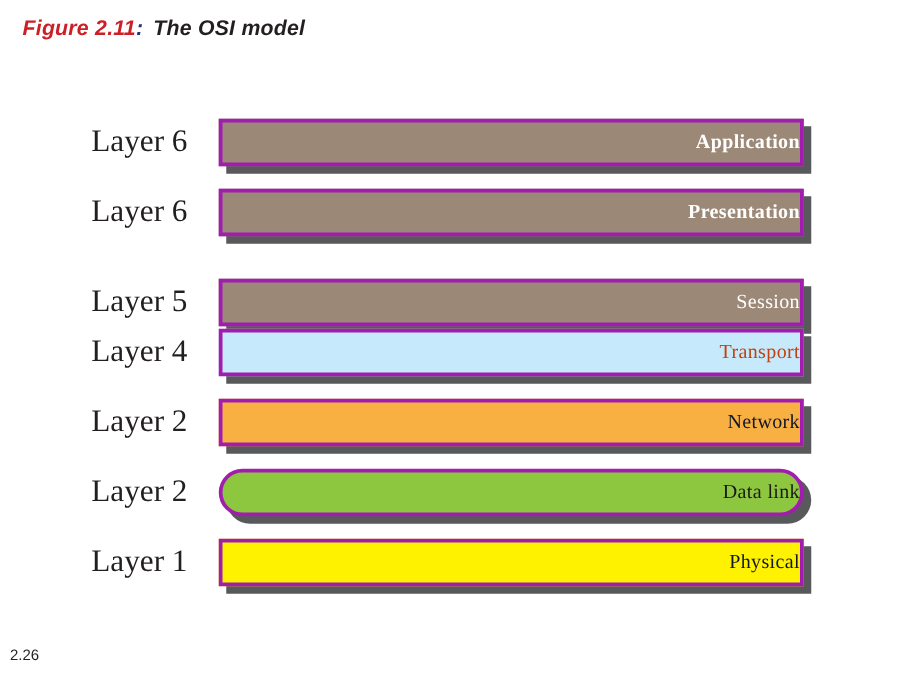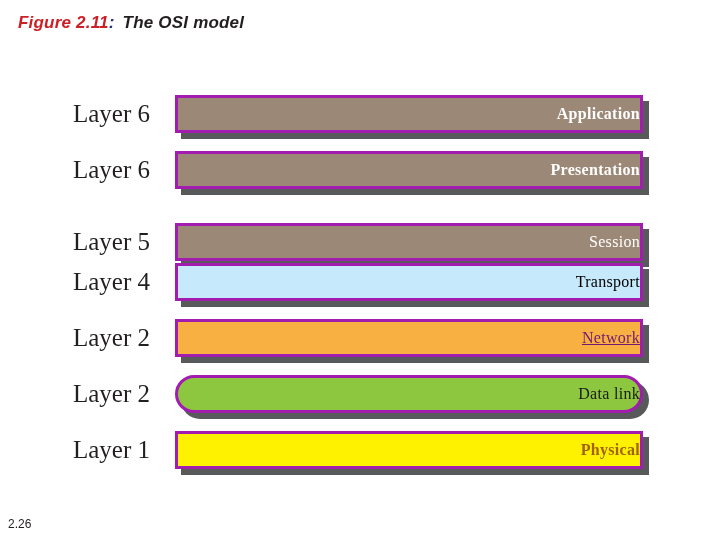--- a/index.html
+++ b/index.html
@@ -106,35 +106,35 @@
       <div class="layer-bar" style="background: rgb(156, 136, 119); color: rgb(255, 255, 255); font-weight: bold;">Presentation</div>
     </div>
 
     <div class="layer-row r2">
       <div class="layer-num">Layer 5</div>
       <div class="layer-bar" style="background: rgb(156, 136, 119); color: rgb(255, 255, 255); font-weight: normal;">Session</div>
     </div>
 
     <div class="layer-row r3">
       <div class="layer-num">Layer 4</div>
-      <div class="layer-bar" style="background: rgb(198, 233, 251); color: #000000; font-weight: normal;">Transport</div>
+      <div class="layer-bar" style="background: rgb(198, 233, 251); color: #c2410c; font-weight: normal;">Transport</div>
     </div>
 
     <div class="layer-row r4">
       <div class="layer-num">Layer 2</div>
-      <div class="layer-bar" style="background: rgb(249, 176, 67); color: #701a75; font-weight: normal; text-decoration: underline;">Network</div>
+      <div class="layer-bar" style="background: rgb(249, 176, 67); color: #0f172a; font-weight: normal;">Network</div>
     </div>
 
     <div class="layer-row r5">
       <div class="layer-num">Layer 2</div>
       <div class="layer-bar" style="background: rgb(141, 198, 63); color: rgb(26, 26, 26); font-weight: normal; border-radius: 19px;">Data link</div>
     </div>
 
     <div class="layer-row r6">
       <div class="layer-num">Layer 1</div>
-      <div class="layer-bar" style="background: rgb(255, 242, 0); color: #a16207; font-weight: bold;">Physical</div>
+      <div class="layer-bar" style="background: rgb(255, 242, 0); color: #0f172a; font-weight: normal;">Physical</div>
     </div>
 
   </div>
 
   <div class="footer">2.26</div>
 
 </div>
 
 </body></html>

